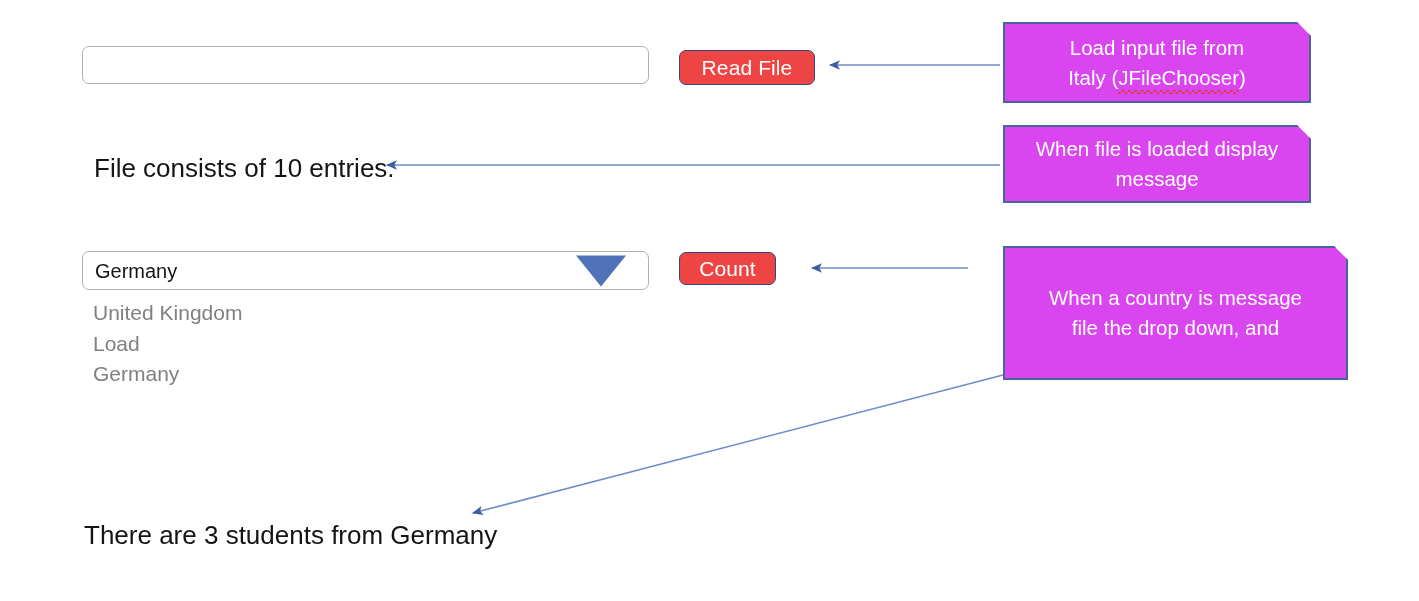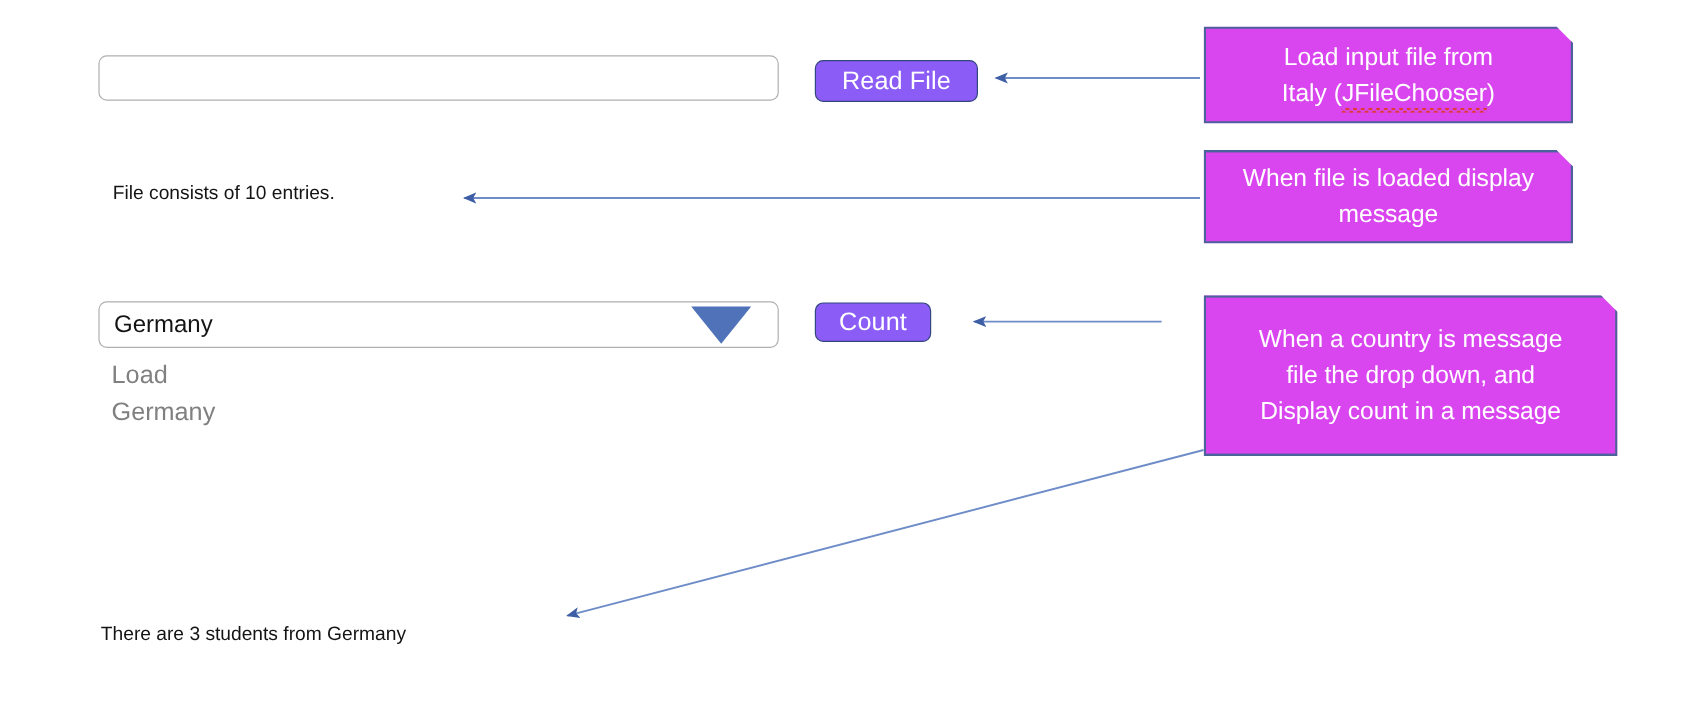--- a/index.html
+++ b/index.html
@@ -34,21 +34,21 @@
     font-size: 19px;
     color: #1a1a1a;
     padding: 0 12px;
     outline: none;
   }
 
   
   .btn {
     position: absolute;
     box-sizing: border-box;
-    background: #8b5cf6;
+    background: #ef4444;
     border: 1.5px solid #33477e;
     border-radius: 7px;
     color: #ffffff;
     font-family: "Liberation Sans", sans-serif;
     font-size: 21px;
     line-height: 1;
     display: flex;
     align-items: center;
     justify-content: center;
     cursor: pointer;
@@ -113,21 +113,21 @@
     font-size: 21px;
     color: #808080;
     line-height: 30.5px;
     white-space: nowrap;
     cursor: pointer;
   }
 
   
   .status-msg {
     position: absolute;
-    font-size: 16px;
+    font-size: 26px;
     color: #141414;
     white-space: nowrap;
     text-align: right;
   }
   .msg-file-entries { left: 94px; top: 153px; }
   .msg-count-result { left: 84px; top: 520px; }
 
   
   .callout {
     position: absolute;
@@ -192,20 +192,21 @@
   <div class="status-msg msg-file-entries">File consists of 10 entries.</div>
 
   <div class="combo">
     <span class="combo-value">Germany</span>
     <span class="combo-arrow"></span>
   </div>
 
   <button class="btn btn-count">Count</button>
 
   <div class="options">
+    <div class="option-item">United Kingdom</div>
     <div class="option-item">Load</div>
     <div class="option-item">Germany</div>
   </div>
 
   <div class="status-msg msg-count-result">There are 3 students from Germany</div>
 
   <div class="callout callout-1">
     <div class="callout-inner">
       <div>Load input file from</div>
       <div><span>Italy (</span><span class="squiggle">JFileChooser</span><span>)</span></div>
@@ -216,21 +217,20 @@
     <div class="callout-inner">
       <div>When file is loaded display</div>
       <div>message</div>
     </div>
   </div>
 
   <div class="callout callout-3">
     <div class="callout-inner">
       <div>When a country is message</div>
       <div>file the drop down, and</div>
-      <div>Display count in a message</div>
     </div>
   </div>
 
   <svg id="arrows" viewBox="0 0 1419 601" width="1419" height="601">
     <defs>
       <marker id="arrowhead" markerWidth="7" markerHeight="7" refX="6.2" refY="3.5" orient="auto" markerUnits="strokeWidth">
         <path d="M7,3.5 L0,0.6 L1.6,3.5 L0,6.4 Z" fill="#3E5EA5"></path>
       </marker>
     </defs>
     <line x1="1000" y1="65" x2="830" y2="65" stroke="#6E8CC8" stroke-width="1.6" marker-end="url(#arrowhead)"></line>

